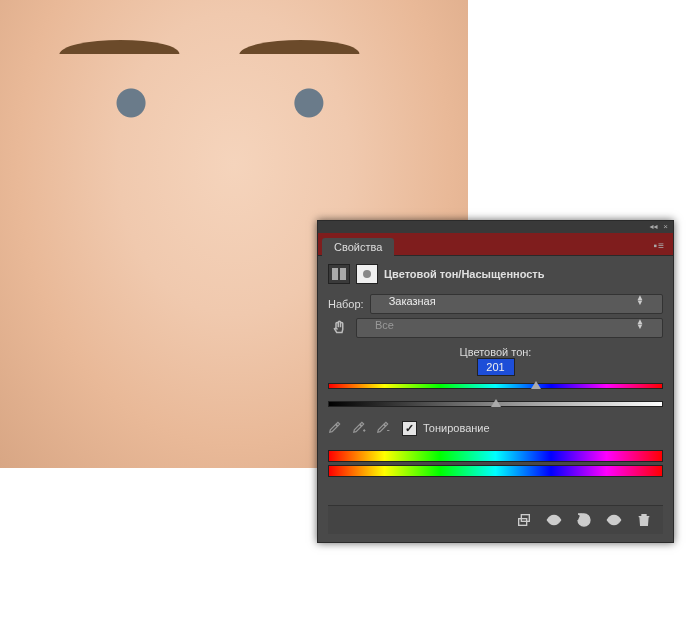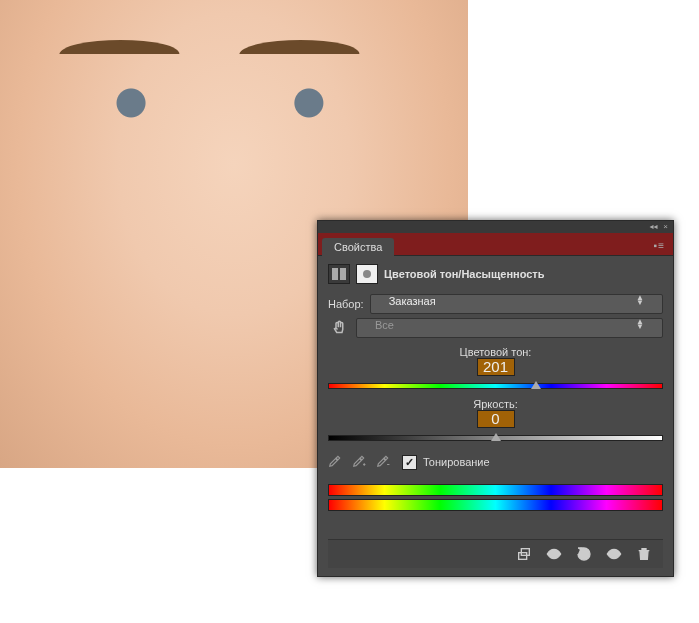--- a/index.html
+++ b/index.html
@@ -147,24 +147,24 @@
   .slider-row {
     display: flex;
     justify-content: space-between;
     align-items: center;
     margin-bottom: 4px;
     flex-direction: column;
   }
   .value-box {
     width: 36px;
     height: 16px;
-    background: #a16207;
+    background: #1d4ed8;
     border: 1px solid #222;
     color: #eee;
-    font-size: 15px;
+    font-size: 11px;
     text-align: center;
     line-height: 16px;
   }
   .track {
     position: relative;
     height: 10px;
     margin: 0 0 4px 0;
   }
   .track-bar {
     position: absolute;
@@ -285,24 +285,20 @@
         <span class="value-box">201</span>
       </div>
       <div class="track">
         <div class="track-bar track-hue"></div>
         <div class="thumb" style="left:62%"></div>
       </div>
     </div>
 
 
     <div class="slider-block">
-      <div class="slider-row">
-        <span class="label">Яркость:</span>
-        <span class="value-box">0</span>
-      </div>
       <div class="track">
         <div class="track-bar track-light"></div>
         <div class="thumb" style="left:50%"></div>
       </div>
     </div>
 
     <div class="dropper-row">
       <div class="droppers">
         <span class="dropper"><svg viewBox="0 0 24 24" fill="none" stroke="#ccc" stroke-width="2">
               <path d="M3 21l4-1 9-9-3-3-9 9-1 4zM14 7l3 3 3-3-3-3-3 3z"></path>

